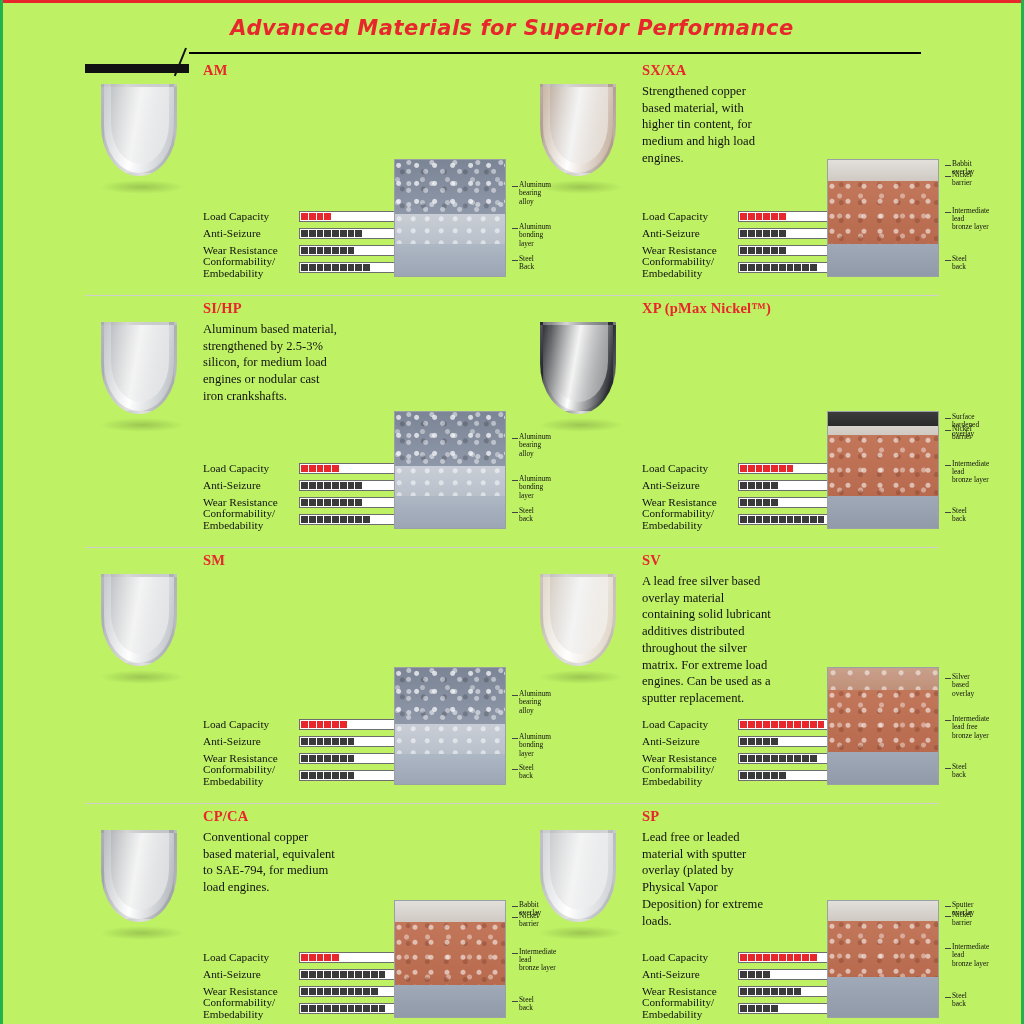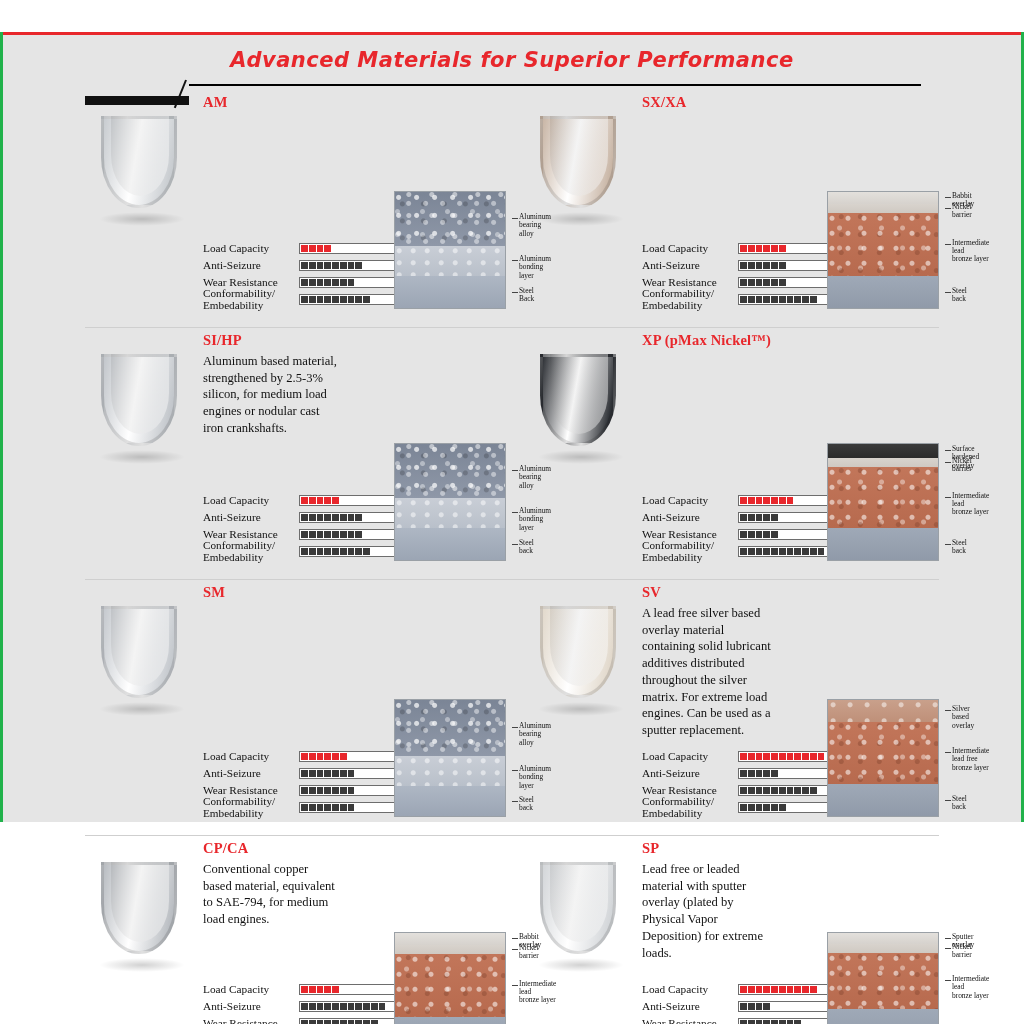--- a/index.html
+++ b/index.html
@@ -5,25 +5,24 @@
   * { box-sizing: border-box; }
   html, body {
     margin: 0; padding: 0;
     width: 1024px; height: 1024px;
     background: #ffffff;
     font-family: "Liberation Sans", sans-serif;
     overflow: hidden;
   }
   .page {
     position: relative;
-    width: 1024px; height: 790px;
-    background: #e5e5e5;
+    width: 1024px; height: 1024px;
+    background: #bef264;
     border-left: 3px solid #21b24b;
     border-right: 3px solid #21b24b;
-    margin-top: 32px;
   }
   .page:before {
     content: "";
     position: absolute; left: 0; top: 0; width: 100%; height: 3px;
     background: #e8272c;
   }
   .title {
     text-align: center;
     color: #e8272c;
     font-family: "DejaVu Sans", sans-serif;
@@ -331,20 +330,21 @@
     <div class="cell right">
     <div class="photo">
       <div class="bearing">
         <div class="shell" style="background:linear-gradient(100deg, #c9b6a6, #ffffff 45%, #c9b6a6 90%)"></div>
         <div class="inner" style="background:linear-gradient(100deg, rgba(0,0,0,.08), rgba(255,255,255,.5))"></div>
         <div class="shade"></div>
       </div>
     </div>
     <div class="content">
       <div class="mat-name">SX/XA</div>
+      <div class="desc">Strengthened copper based material, with higher tin content, for medium and high load engines.</div>
       <div class="props">
         <div class="prop">
     <div class="prop-label ">Load Capacity</div>
     <div class="meter">
                   <span class="seg on-red"></span>
                   <span class="seg on-red"></span>
                   <span class="seg on-red"></span>
                   <span class="seg on-red"></span>
                   <span class="seg on-red"></span>
                   <span class="seg on-red"></span>

